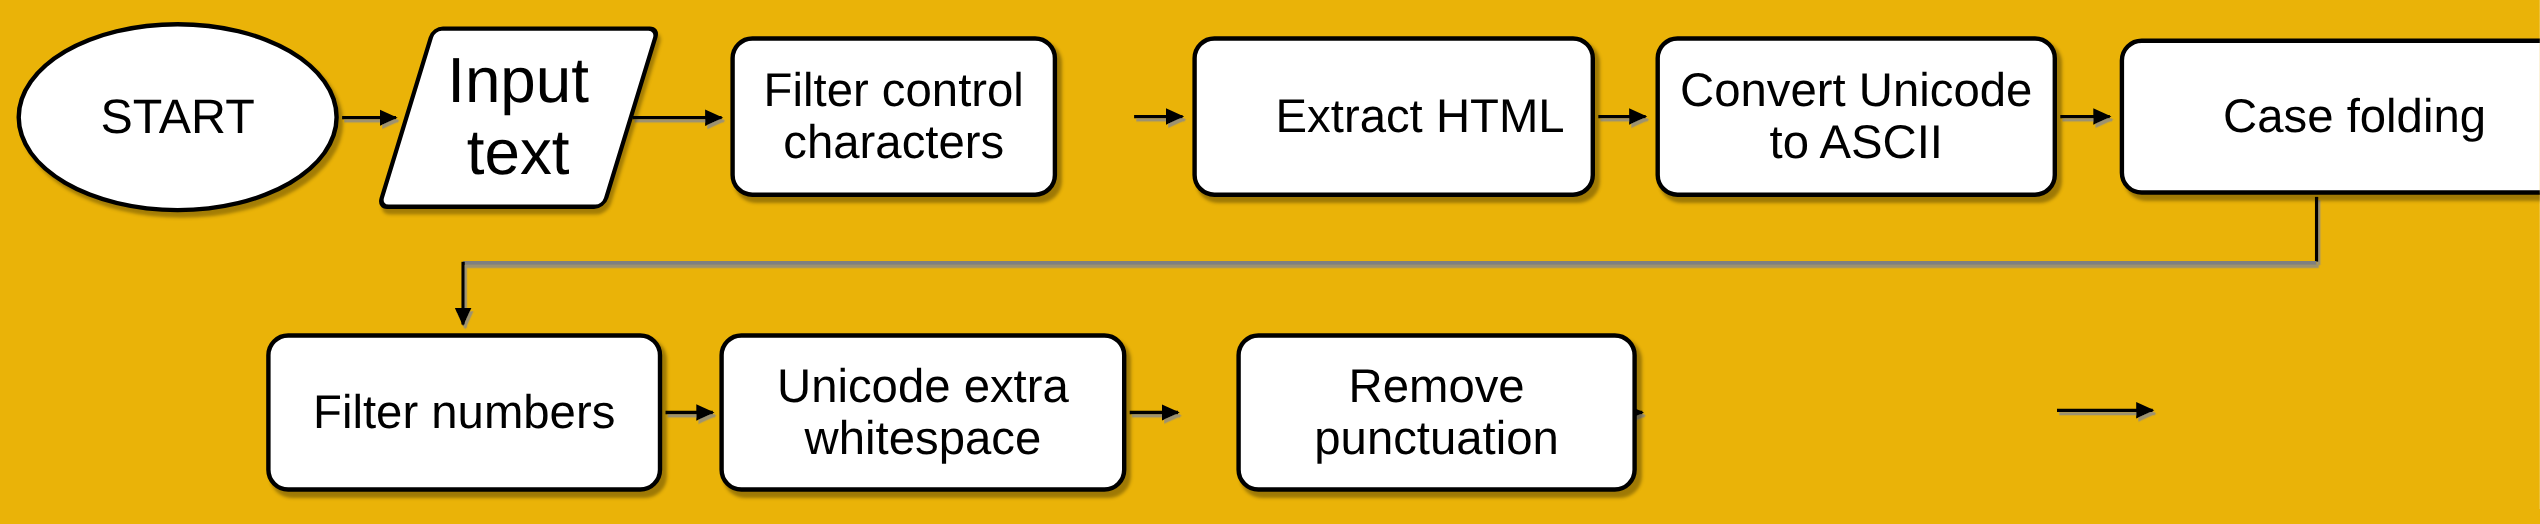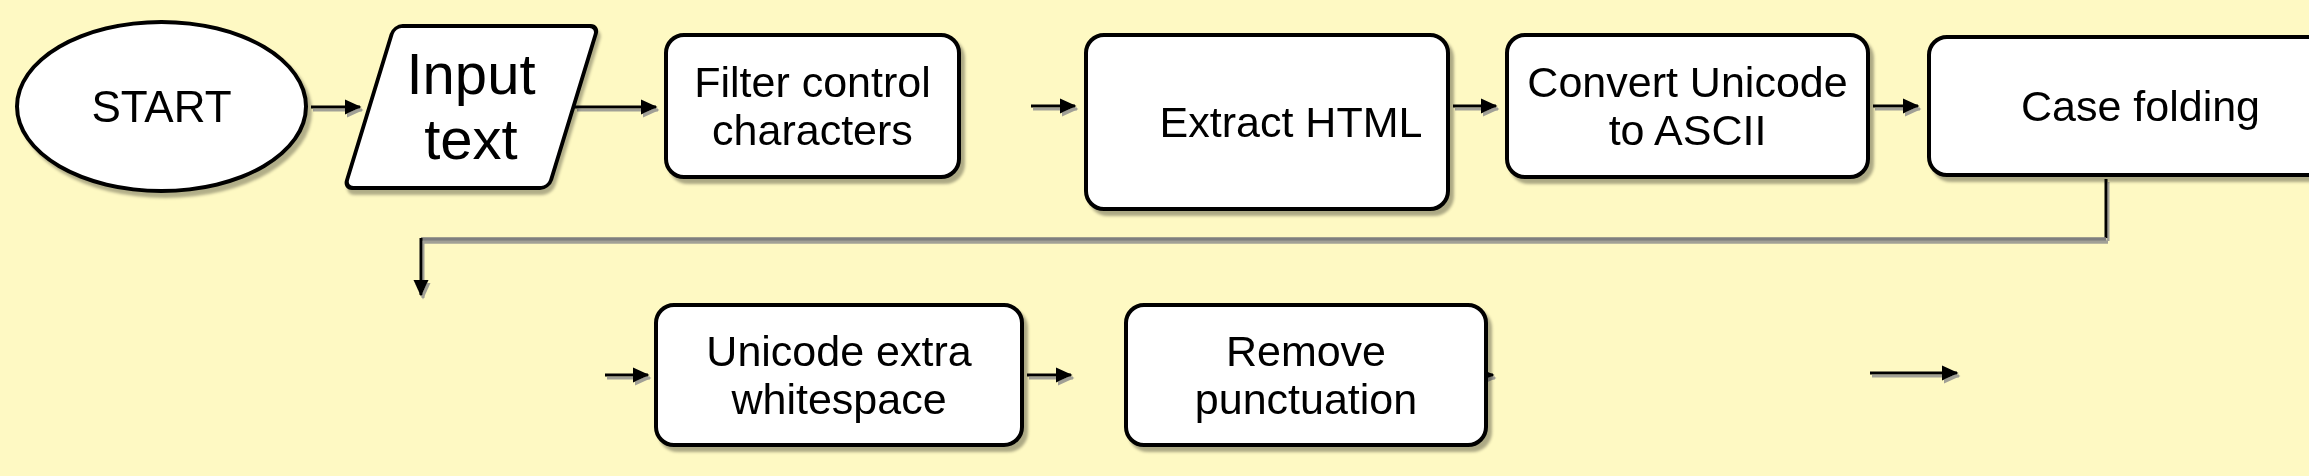--- a/index.html
+++ b/index.html
@@ -1,19 +1,19 @@
 <!DOCTYPE html>
 <html><head>
 <meta charset="utf-8">
 <style>
   html,body{margin:0;padding:0;background:#ffffff;}
   .stage{
     position:relative;
     width:2309px;height:476px;
-    background:#fef9c3;
+    background:#eab308;
     font-family:"Liberation Sans", sans-serif;
     color:#000000;
     overflow:hidden;
   }
   .edges{position:absolute;left:0;top:0;width:2309px;height:476px;}
   .node{
     position:absolute;
     box-sizing:border-box;
     display:flex;align-items:center;justify-content:center;
     text-align:center;
@@ -48,21 +48,21 @@
     text-align:center;
     font-size:58px;
     line-height:1.12;
     white-space:pre-line;
   }
   
   .pos-start{left:15px;top:20px;width:293px;height:173px;}
   .pos-input-shape{left:342px;top:24px;width:208px;height:166px;}
   .pos-input-label{left:367px;top:24px;width:208px;height:166px;}
   .pos-filter-control{left:664px;top:33px;width:297px;height:146px;}
-  .pos-extract{left:1084px;top:33px;width:366px;height:178px;padding-left:48px;}
+  .pos-extract{left:1084px;top:33px;width:366px;height:146px;padding-left:48px;}
   .pos-convert{left:1505px;top:33px;width:365px;height:146px;}
   .pos-case{left:1927px;top:35px;width:427px;height:142px;}
   .pos-filter-numbers{left:242px;top:303px;width:360px;height:144px;}
   .pos-whitespace{left:654px;top:303px;width:370px;height:144px;}
   .pos-punctuation{left:1080px;top:303px;width:364px;height:144px;margin-left:44px;}
   .pos-tokenizing{left:1500px;top:303px;width:367px;height:144px;}
   .pos-end{left:1966px;top:277px;width:290px;height:186px;}
 </style>
 </head>
 <body>
@@ -113,20 +113,23 @@
 
   <div class="node process pos-convert">
     <span>Convert Unicode
 to ASCII</span>
   </div>
 
   <div class="node process pos-case">
     <span>Case folding</span>
   </div>
 
+  <div class="node process pos-filter-numbers">
+    <span>Filter numbers</span>
+  </div>
 
   <div class="node process pos-whitespace">
     <span>Unicode extra
 whitespace</span>
   </div>
 
   <div class="node process pos-punctuation">
     <span>Remove
 punctuation</span>
   </div>

